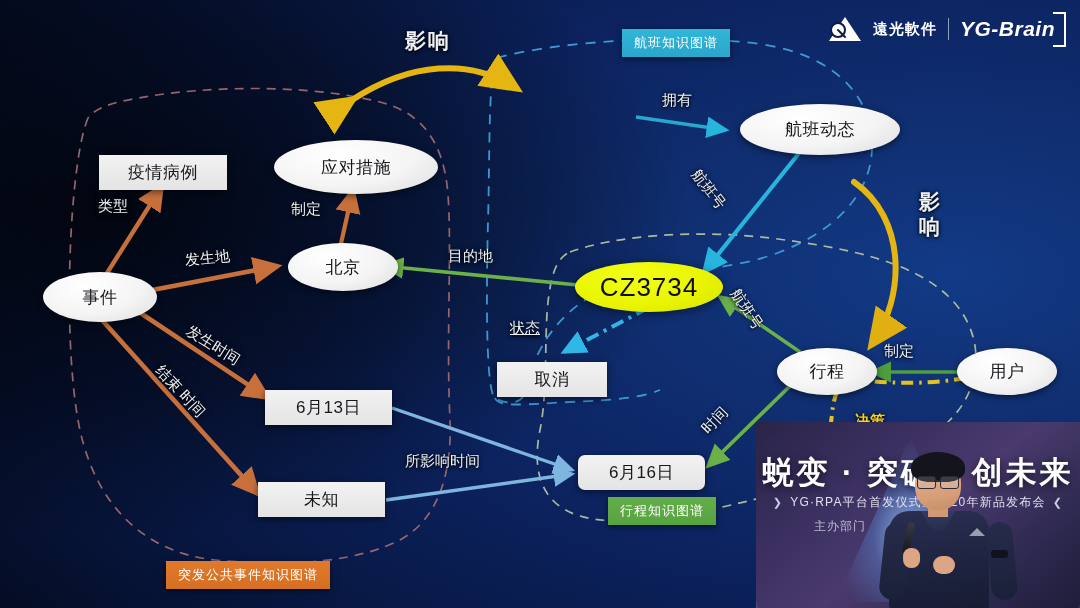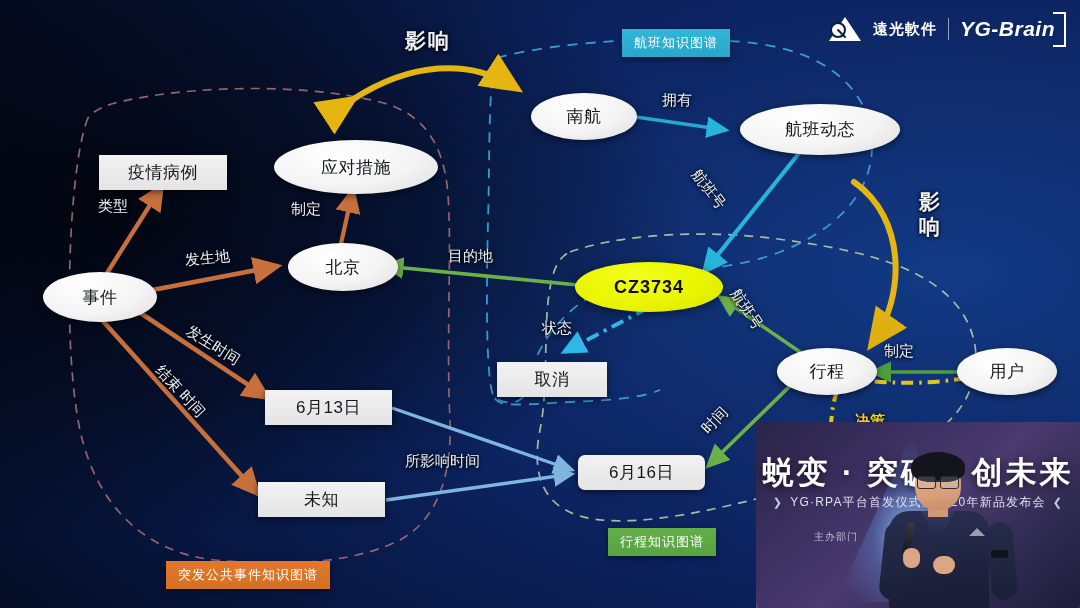--- a/index.html
+++ b/index.html
@@ -17,21 +17,21 @@
   svg.layer{position:absolute;left:0;top:0;width:1080px;height:608px;}
   #edges{z-index:2}
   #regions{z-index:1}
 
   .node{position:absolute;z-index:4;display:flex;align-items:center;justify-content:center;
         color:#16181c;font-size:17px;letter-spacing:.5px;white-space:nowrap;}
   .node.ell{border-radius:50%;background:radial-gradient(ellipse at 38% 28%,#ffffff 0%,#f4f4f4 55%,#dcdcdc 100%);
             box-shadow:0 2px 7px rgba(0,0,0,.55);}
   .node.rect{background:linear-gradient(180deg,#f2f2f2 0%,#e4e4e4 100%);box-shadow:0 2px 7px rgba(0,0,0,.55);}
   .node.hl{border-radius:50%;background:radial-gradient(ellipse at 40% 30%,#f2ff1a 0%,#e9f500 55%,#d8e300 100%);
-           color:#0d0d0d;font-size:18px;font-weight:700;letter-spacing:1px;
+           color:#0d0d0d;font-size:26px;font-weight:400;letter-spacing:1px;
            box-shadow:0 2px 10px rgba(0,0,0,.5);}
 
   .elabel{position:absolute;z-index:5;color:#eef2f7;font-size:15px;white-space:nowrap;
           text-shadow:0 1px 3px rgba(0,0,0,.95),0 0 5px rgba(0,0,0,.8);}
   .elabel.big{font-size:21px;font-weight:600;letter-spacing:2px}
   .elabel.yel{color:#f5d21e;font-size:15px;font-weight:600}
 
   .tag{position:absolute;z-index:6;display:flex;align-items:center;justify-content:center;
        color:#fff;font-size:13px;letter-spacing:1px;white-space:nowrap;padding:5px 12px;}
   .tag.flight{background:linear-gradient(180deg,#31b6d8 0%,#2aa6cb 100%);box-shadow:0 2px 6px rgba(0,0,0,.5)}
@@ -56,21 +56,21 @@
         clip-path:polygon(50% 0%,100% 100%,0% 100%);}
   #video .rays{position:absolute;inset:0;
         background:
           linear-gradient(75deg, rgba(255,255,255,.10) 0 2px, transparent 2px 30px),
           linear-gradient(-60deg, rgba(255,255,255,.08) 0 2px, transparent 2px 38px);}
   #video .vtitle{position:absolute;left:0;right:0;top:30px;text-align:center;color:#fff;
         font-size:31px;font-weight:800;letter-spacing:3px;text-shadow:0 2px 9px rgba(0,0,0,.65);}
   #video .vsub{position:absolute;left:0;right:0;top:72px;text-align:center;color:#e6e9f5;
         font-size:12px;letter-spacing:1.2px;opacity:.95;}
   #video .vsub .ar{color:#cfd6ef;margin:0 7px;font-size:11px;}
-  #video .vorg{position:absolute;left:58px;top:108px;color:#cfd4e6;font-size:10px;letter-spacing:1px;opacity:.85;}
+  #video .vorg{position:absolute;left:58px;top:96px;color:#cfd4e6;font-size:12px;letter-spacing:1px;opacity:.85;}
   #video .person{position:absolute;left:50%;bottom:0;transform:translateX(-28%);width:132px;height:152px;}
   #video .head{position:absolute;left:34px;top:2px;width:46px;height:52px;border-radius:48% 48% 44% 44%;
         background:linear-gradient(170deg,#e8b894 0%,#d79e78 70%,#c48c68 100%);}
   #video .hair{position:absolute;left:30px;top:-4px;width:54px;height:30px;border-radius:50% 50% 38% 38%;
         background:#14141c;}
   #video .glasses{position:absolute;left:36px;top:20px;width:42px;height:11px;}
   #video .glasses i{position:absolute;top:0;width:17px;height:11px;border:1.5px solid #2a2a34;border-radius:3px;
         background:rgba(200,220,245,.2);}
   #video .glasses i.l{left:0}  #video .glasses i.r{right:0}
   #video .glasses b{position:absolute;left:17px;top:4px;width:8px;height:1.5px;background:#2a2a34;}
@@ -194,23 +194,20 @@
     </div>
 
   <div class="node rect" style="left:265px;top:390px;width:127px;height:35px;">
     <span>6月13日</span>
     </div>
 
   <div class="node rect" style="left:258px;top:482px;width:127px;height:35px;">
     <span>未知</span>
     </div>
 
-  <div class="node ell" style="left:531px;top:93px;width:106px;height:47px;">
-    <span>南航</span>
-    </div>
 
   <div class="node ell" style="left:740px;top:104px;width:160px;height:51px;">
     <span>航班动态</span>
     </div>
 
   <div class="node hl" style="left:575px;top:262px;width:148px;height:50px;">
     <span>CZ3734</span>
     </div>
 
   <div class="node rect" style="left:497px;top:362px;width:110px;height:35px;">
@@ -231,33 +228,33 @@
 
   <div class="elabel" style="left:98px;top:197px;">类型</div>
   <div class="elabel" style="left:291px;top:200px;">制定</div>
   <div class="elabel" style="left:185px;top:249px;transform:rotate(-6deg);">发生地</div>
   <div class="elabel" style="left:183px;top:336px;transform:rotate(32deg);">发生时间</div>
   <div class="elabel" style="left:148px;top:382px;transform:rotate(47deg);">结束 时间</div>
   <div class="elabel" style="left:405px;top:452px;">所影响时间</div>
 
   <div class="elabel" style="left:662px;top:91px;">拥有</div>
   <div class="elabel" style="left:686px;top:180px;transform:rotate(52deg);">航班号</div>
-  <div class="elabel" style="left:542px;top:319px;">状态</div>
+  <div class="elabel" style="left:510px;top:319px;text-decoration:underline;">状态</div>
   <div class="elabel" style="left:448px;top:247px;">目的地</div>
   <div class="elabel" style="left:724px;top:300px;transform:rotate(56deg);">航班号</div>
   <div class="elabel" style="left:700px;top:411px;transform:rotate(-46deg);">时间</div>
   <div class="elabel" style="left:884px;top:342px;">制定</div>
   <div class="elabel yel" style="left:855px;top:412px;">决策</div>
 
   <div class="elabel big" style="left:405px;top:27px;">影响</div>
   <div class="elabel big" style="left:919px;top:190px;width:24px;white-space:normal;line-height:1.18;">影响</div>
 
   <div class="tag flight" style="left:622px;top:29px;">航班知识图谱</div>
   <div class="tag event" style="left:166px;top:561px;">突发公共事件知识图谱</div>
-  <div class="tag trip" style="left:608px;top:528px;">行程知识图谱</div>
+  <div class="tag trip" style="left:608px;top:497px;">行程知识图谱</div>
 
   <div id="logo">
     <span class="mark">
       <svg viewBox="0 0 34 26" width="34" height="26">
         <path d="M17 1 L33 25 L1 25 Z" fill="#ffffff"></path>
         <circle cx="10" cy="14" r="7" fill="#ffffff"></circle>
         <circle cx="10" cy="14" r="7" fill="none" stroke="#0b1c44" stroke-width="2"></circle>
         <path d="M10 14 L17 21" stroke="#0b1c44" stroke-width="2" stroke-linecap="round"></path>
       </svg>
     </span>

